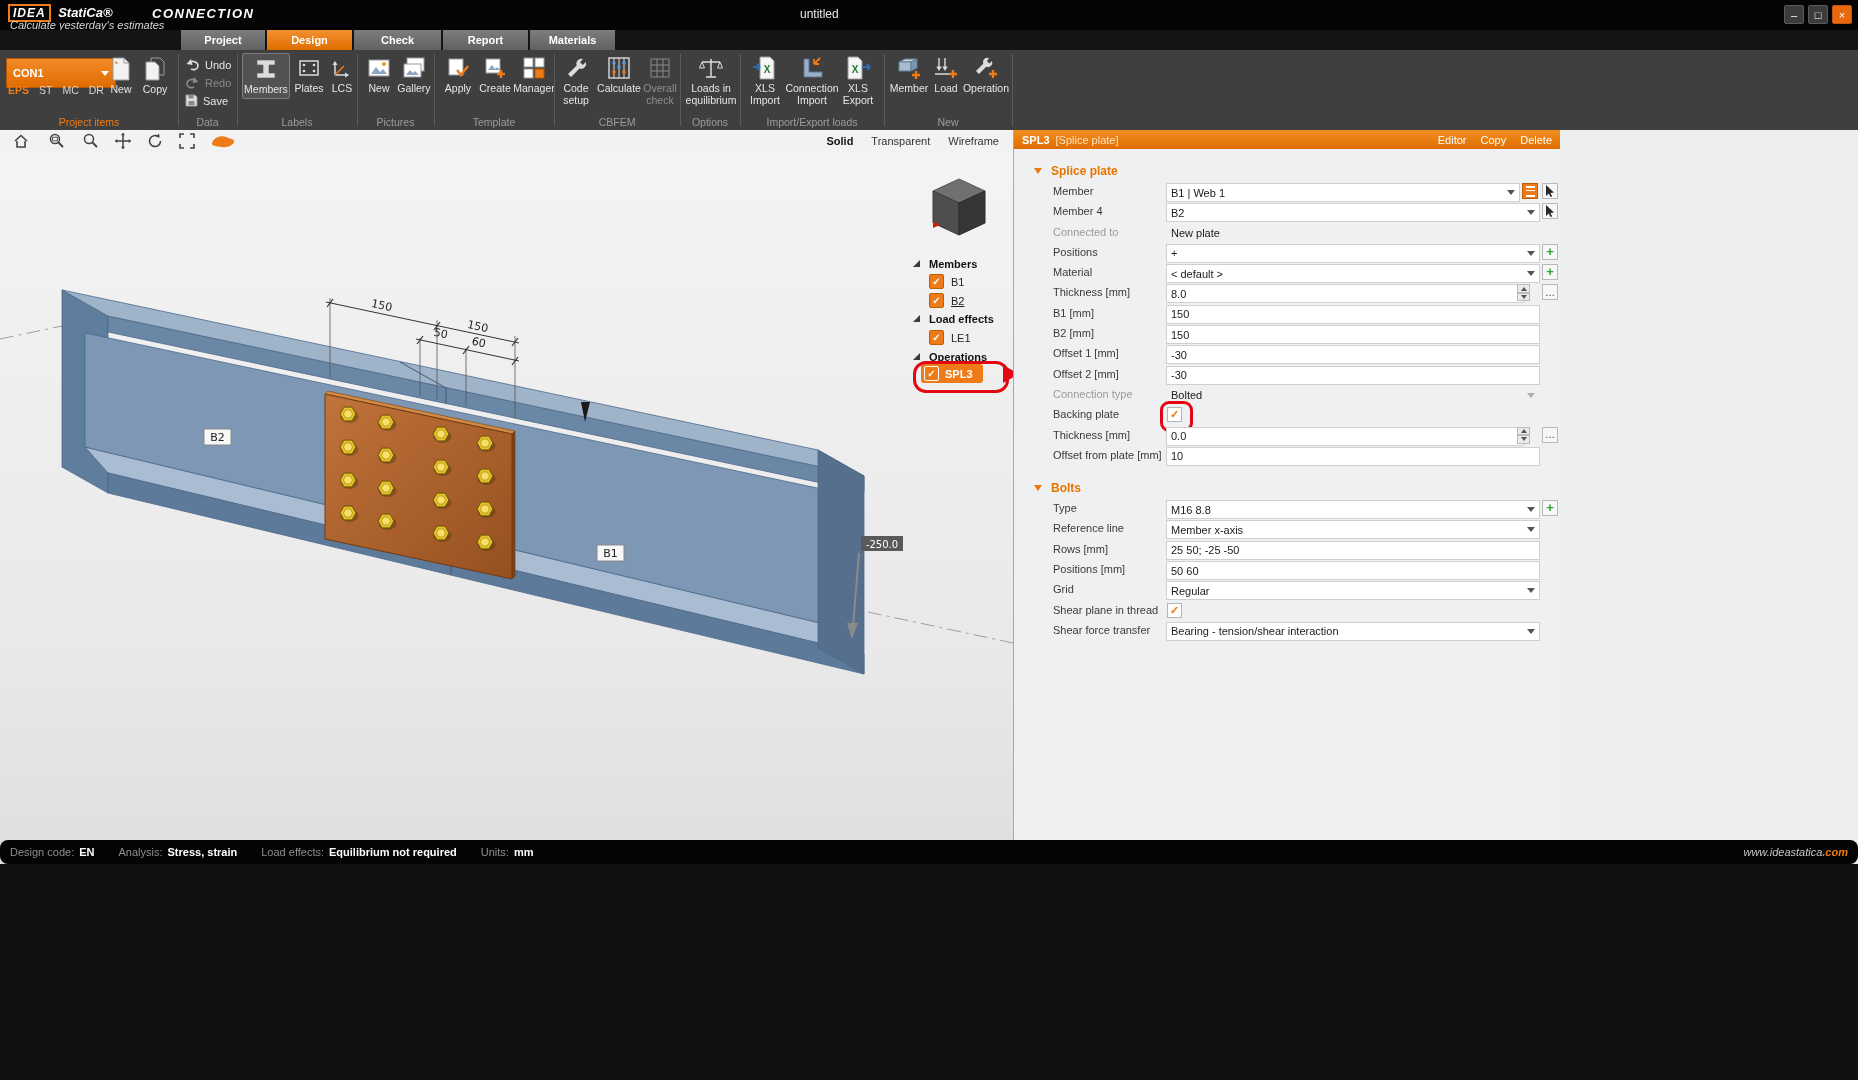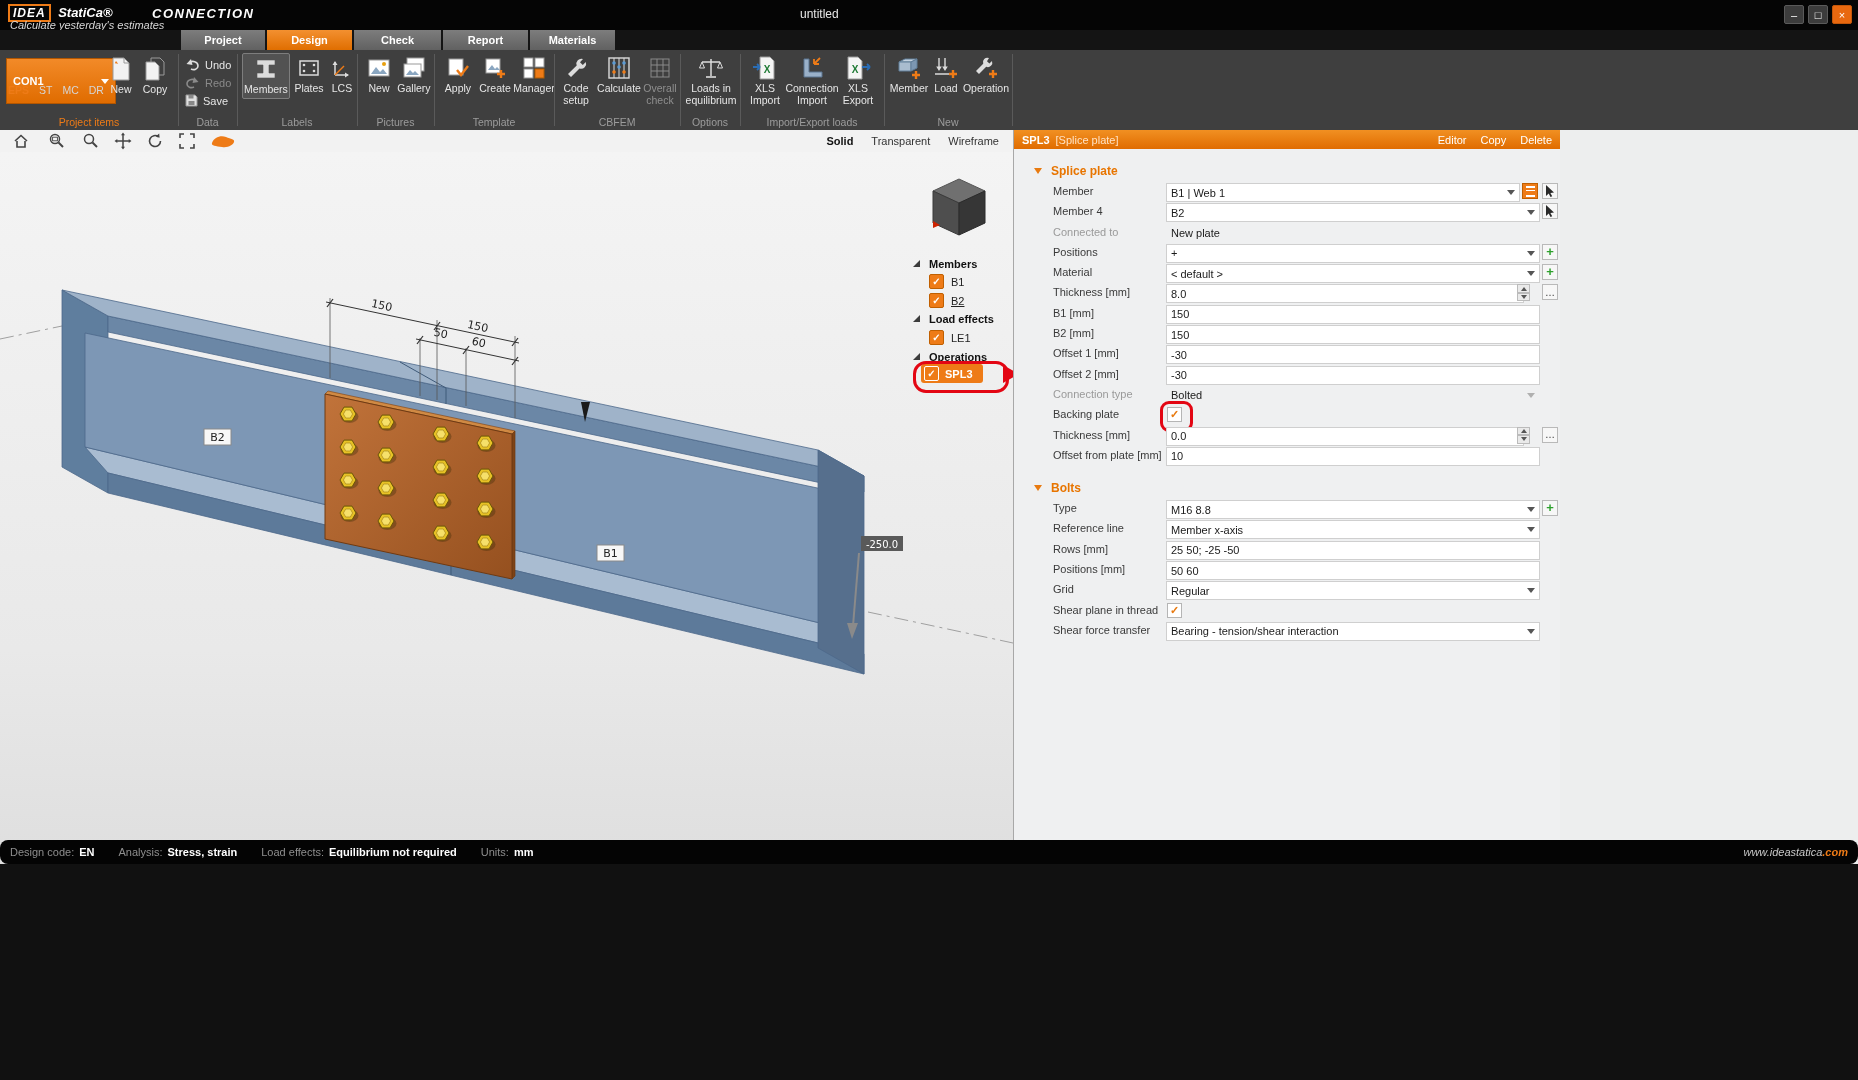--- a/index.html
+++ b/index.html
@@ -27,21 +27,21 @@
   .rgroup{position:absolute;top:0;height:80px;}
   .rsep{position:absolute;top:4px;height:72px;width:1px;background:#5a5a5a;}
   .glabel{position:absolute;bottom:2px;left:0;width:100%;text-align:center;font-size:10.5px;color:#9c9c9c;white-space:nowrap;}
   .glabel.orange{color:#ee7b17;}
   .rbtn{position:absolute;display:flex;flex-direction:column;align-items:center;gap:2px;color:#e6e6e6;font-size:10.5px;text-align:center;cursor:default;padding:2px 1px;}
   .rbtn .rlabel{line-height:1.12;white-space:pre-line;}
   .rbtn.pressed{background:#525252;border:1px solid #7d7d7d;border-radius:2px;}
   .rbtn.disabled{color:#8f8f8f;}
   .srow{position:absolute;left:7px;display:flex;align-items:center;gap:5px;color:#e6e6e6;font-size:11px;}
   .srow.disabled{color:#8a8a8a;}
-  .con1{position:absolute;left:6px;top:8px;width:96px;height:20px;background:linear-gradient(#f28a28,#e06c00);border:1px solid #b35600;color:#fff;font-size:11px;font-weight:bold;display:flex;align-items:center;padding:12px 6px;}
+  .con1{position:absolute;left:6px;top:8px;width:96px;height:20px;background:linear-gradient(#f28a28,#e06c00);border:1px solid #b35600;color:#fff;font-size:11px;font-weight:bold;display:flex;align-items:center;padding:4px 6px;}
   .con1-arrow{margin-left:auto;width:0;height:0;border-left:4px solid transparent;border-right:4px solid transparent;border-top:5px solid #fff;}
   .modes{position:absolute;left:8px;top:34px;display:flex;gap:10px;font-size:10.5px;color:#d6d6d6;}
   .mode.active{color:#ee7b17;font-weight:bold;}
 
   
   .main{position:absolute;left:0;top:130px;width:100%;height:926px;}
   .viewport{position:absolute;left:0;top:0;width:1013px;height:926px;background:#e9e9e9;}
   .vtoolbar{position:absolute;left:0;top:0;width:1013px;height:22px;background:#f2f2f2;display:flex;align-items:center;}
   .vticon{margin-left:12px;display:flex;align-items:center;}
   .vmodes{margin-left:auto;margin-right:14px;display:flex;gap:18px;font-size:11px;color:#333;}

